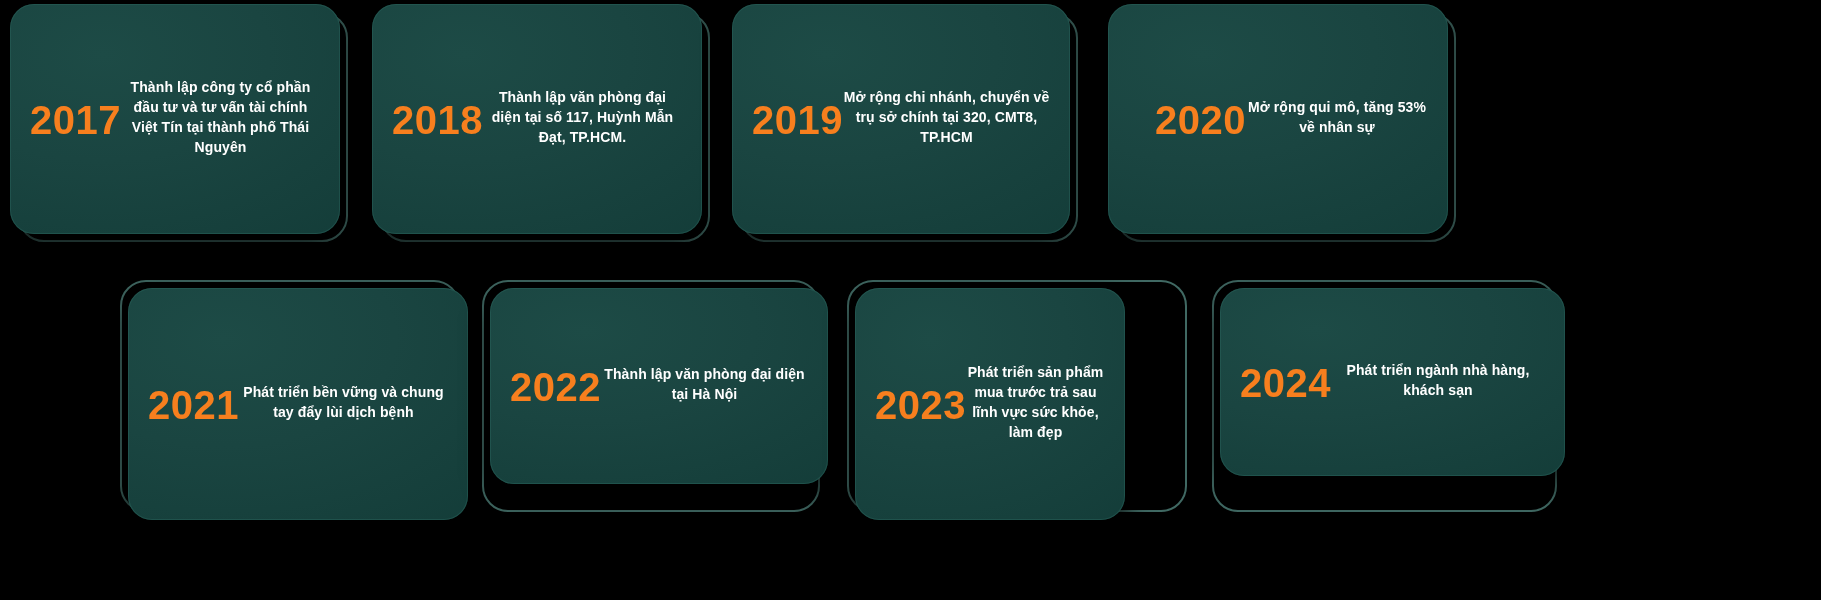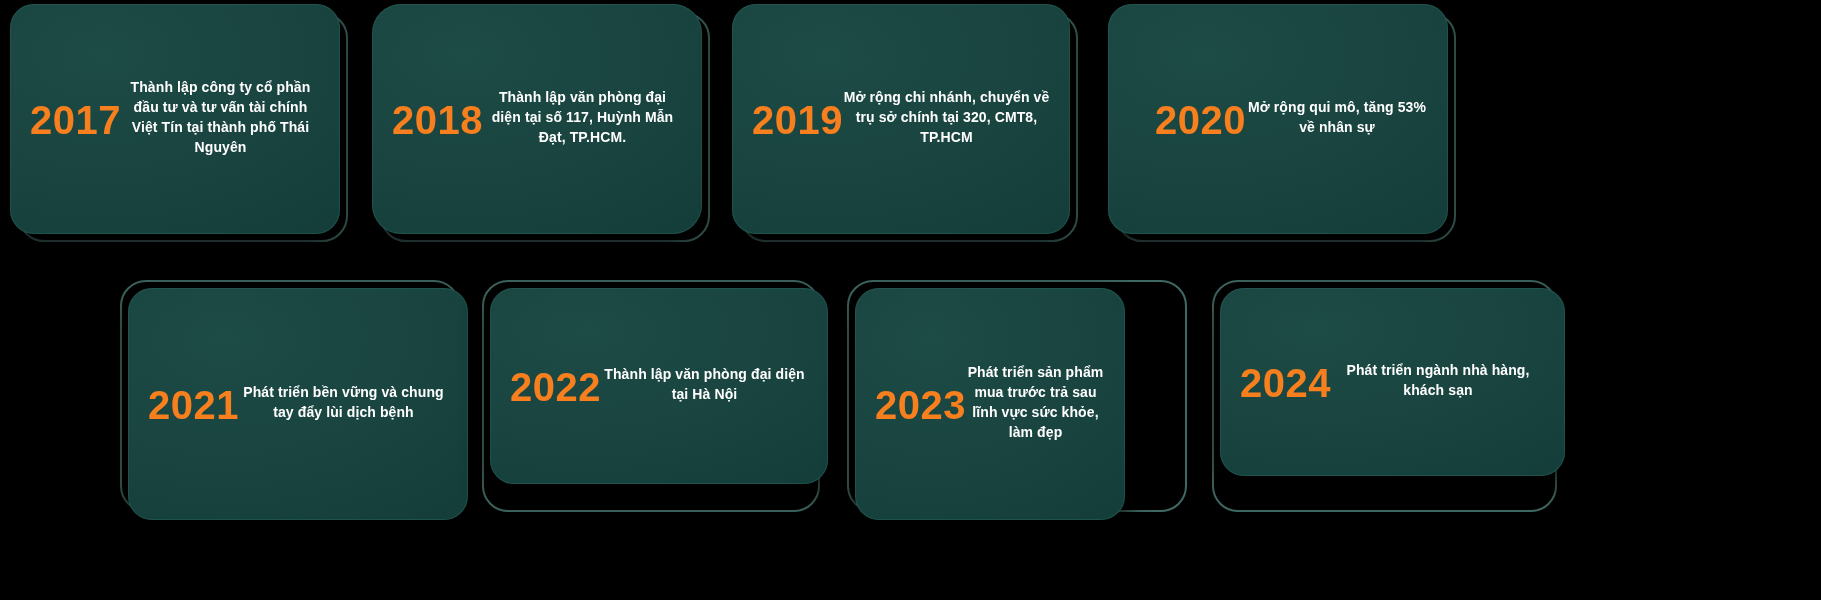--- a/index.html
+++ b/index.html
@@ -76,21 +76,21 @@
 
 <div id="timeline-stage">
 
   <div class="ghost" style="left:18px; top:12px; width:330px; height:230px;"></div>
   <div class="card" style="left:10px; top:4px; width:330px; height:230px;">
     <div class="card-year">2017</div>
     <div class="card-desc" style="max-width:292px;">Thành lập công ty cổ phần đầu tư và tư vấn tài chính Việt Tín tại thành phố Thái Nguyên</div>
   </div>
 
   <div class="ghost" style="left:380px; top:12px; width:330px; height:230px;"></div>
-  <div class="card" style="left:372px; top:4px; width:330px; height:230px;border-radius:29px;">
+  <div class="card" style="left:372px; top:4px; width:330px; height:230px;">
     <div class="card-year">2018</div>
     <div class="card-desc" style="max-width:280px;">Thành lập văn phòng đại diện tại số 117, Huỳnh Mẫn Đạt, TP.HCM.</div>
   </div>
 
   <div class="ghost" style="left:740px; top:12px; width:338px; height:230px;"></div>
   <div class="card" style="left:732px; top:4px; width:338px; height:230px;">
     <div class="card-year">2019</div>
     <div class="card-desc" style="max-width:300px;">Mở rộng chi nhánh, chuyển về trụ sở chính tại 320, CMT8, TP.HCM</div>
   </div>
 

